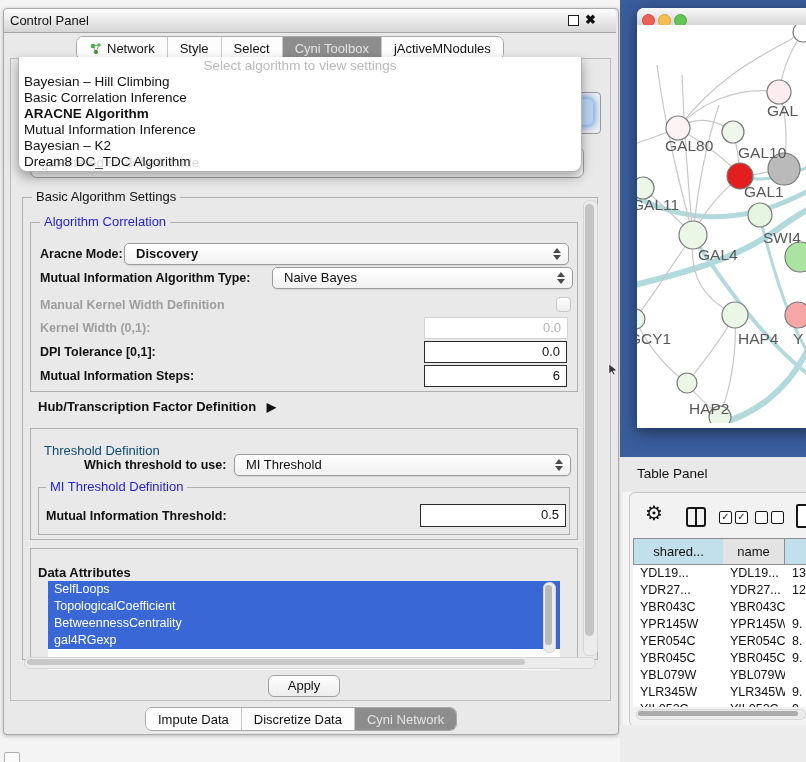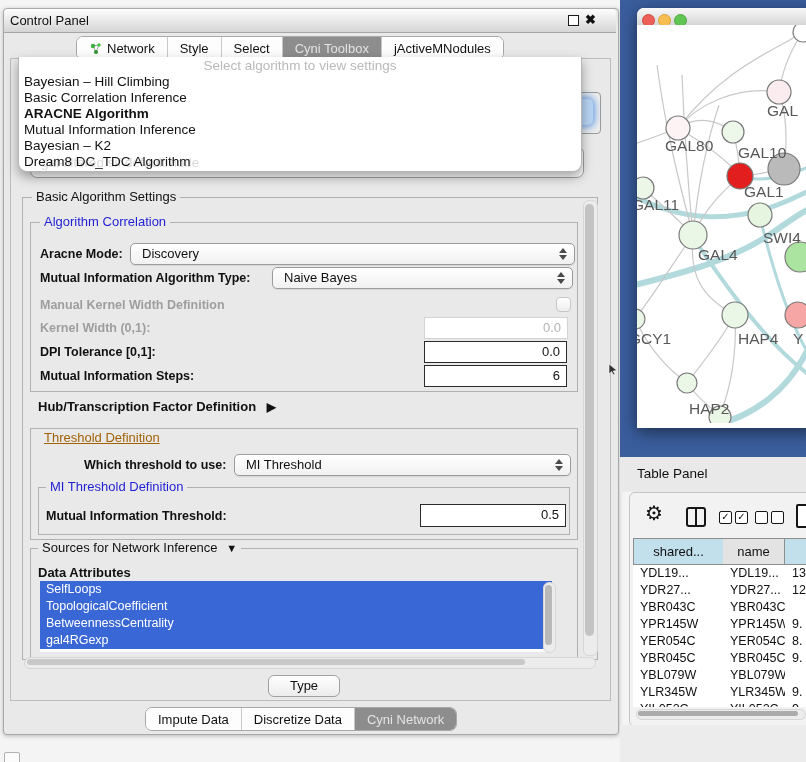--- a/index.html
+++ b/index.html
@@ -113,21 +113,21 @@
   <div class="abs leg" style="left:32px;top:190px;">Basic Algorithm Settings</div>
 
   <div class="abs track" style="left:583px;top:200px;width:13px;height:454px;">
     <div class="abs thumb" style="left:1px;top:3px;width:9px;height:432px;"></div>
   </div>
 
   <div class="abs fs" style="left:30px;top:222px;width:546px;height:168px;"></div>
   <div class="abs leg" style="left: 40px; top: 215px; color: rgb(31, 31, 212);">Algorithm Correlation</div>
 
   <div class="abs lbl" style="left:40px;top:247px;">Aracne Mode:</div>
-  <div class="abs combo" style="left:130px;top:243px;width:432px;height:20px;">
+  <div class="abs combo" style="left:124px;top:243px;width:432px;height:20px;font-weight:bold;">
     <span>Discovery</span>
     <span class="spinners"></span>
   </div>
 
   <div class="abs lbl" style="left:40px;top:271px;">Mutual Information Algorithm Type:</div>
   <div class="abs combo" style="left:272px;top:267px;width:288px;height:20px;">
     <span>Naive Bayes</span>
     <span class="spinners"></span>
   </div>
 
@@ -142,56 +142,52 @@
 
   <div class="abs lbl" style="left:40px;top:369px;">Mutual Information Steps:</div>
   <div class="abs inp strong" style="left:424px;top:365px;width:135px;height:20px;">6</div>
 
   <div class="abs" style="left:38px;top:399px;font-size:13px;font-weight:bold;">
     <span>Hub/Transcription Factor Definition</span>
     <span style="margin-left:7px;font-size:12px;">▶</span>
   </div>
 
   <div class="abs fs" style="left:30px;top:428px;width:546px;height:110px;"></div>
-  <div class="abs leg" style="left: 40px; top: 431px; color: #a16207; text-decoration: underline;">Threshold Definition</div>
+  <div class="abs leg" style="left: 40px; top: 444px; color: #0c4a6e;">Threshold Definition</div>
 
   <div class="abs lbl" style="left:84px;top:458px;">Which threshold to use:</div>
   <div class="abs combo" style="left:234px;top:454px;width:324px;height:20px;">
     <span>MI Threshold</span>
     <span class="spinners"></span>
   </div>
 
   <div class="abs fs" style="left:38px;top:487px;width:530px;height:46px;"></div>
   <div class="abs leg" style="left: 46px; top: 480px; color: rgb(31, 31, 212);">MI Threshold Definition</div>
 
   <div class="abs lbl" style="left:46px;top:509px;">Mutual Information Threshold:</div>
   <div class="abs inp strong" style="left:420px;top:504px;width:138px;height:21px;">0.5</div>
 
   <div class="abs fs" style="left:30px;top:548px;width:546px;height:108px;"></div>
-  <div class="abs leg" style="left:38px;top:541px;">
-    <span>Sources for Network Inference</span>
-    <span style="margin-left:5px;font-size:11px;">▼</span>
-  </div>
   <div class="abs lbl" style="left:38px;top:565px;font-size:13px;">Data Attributes</div>
 
-  <div class="abs listbox" style="left:40px;top:581px;width:512px;height:71px;">
+  <div class="abs listbox" style="left:48px;top:581px;width:512px;height:89px;">
     <div class="li" style="background-color: rgb(57, 104, 214);">SelfLoops</div>
     <div class="li" style="background-color: rgb(57, 104, 214);">TopologicalCoefficient</div>
     <div class="li" style="background-color: rgb(57, 104, 214);">BetweennessCentrality</div>
     <div class="li" style="background-color: rgb(57, 104, 214);">gal4RGexp</div>
   </div>
   <div class="abs track" style="left:543px;top:582px;width:11px;height:69px;">
     <div class="abs thumb" style="left:1px;top:2px;width:7px;height:60px;background:#b9b9b9;"></div>
   </div>
 
   <div class="abs track" style="left:24px;top:657px;width:570px;height:10px;">
     <div class="abs thumb" style="left:2px;top:1px;width:498px;height:6px;background:#c8c8c8;"></div>
   </div>
 
-  <div class="abs btn" style="left:268px;top:675px;width:70px;height:20px;">Type</div>
+  <div class="abs btn" style="left:268px;top:675px;width:70px;height:20px;">Apply</div>
 
   <div class="abs tabrow" style="left:145px;top:707px;height:22px;">
     <div class="tab">
         <span>Impute Data</span>
       </div>
     <div class="tab">
         <span>Discretize Data</span>
       </div>
     <div class="tab sel">
         <span>Cyni Network</span>

